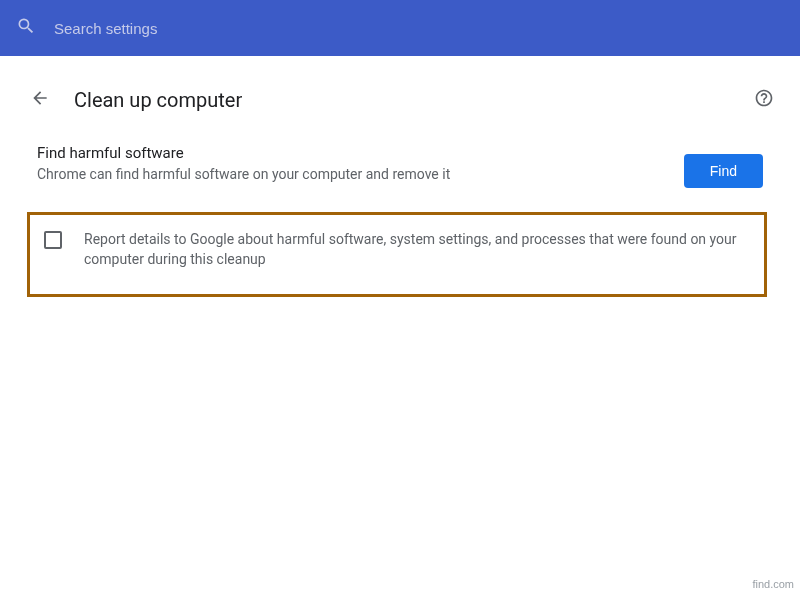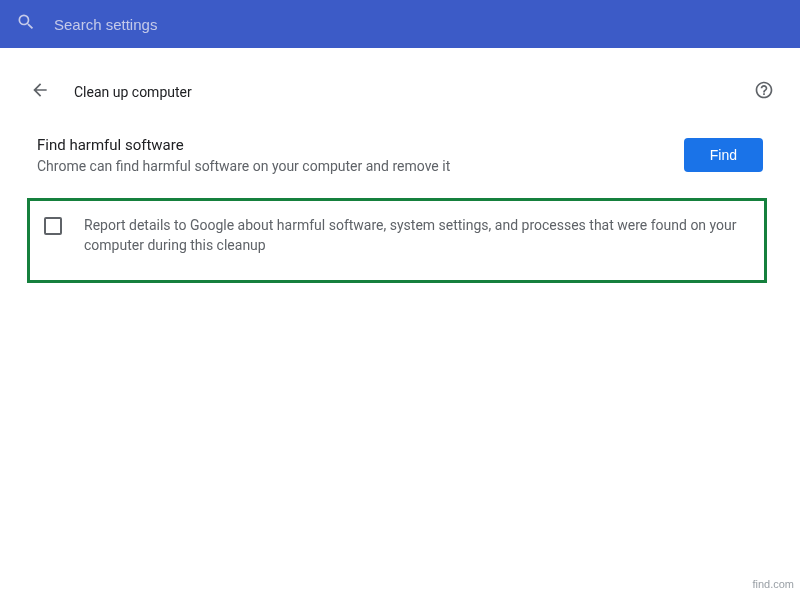--- a/index.html
+++ b/index.html
@@ -7,21 +7,21 @@
       width: 800px;
       height: 594px;
       font-family: Roboto, Arial, sans-serif;
       background: #fff;
       overflow: hidden;
       position: relative;
     }
     .search-bar {
       background: #3f51b5;
       background: #3c5bc7;
-      height: 48px;
+      height: 56px;
       display: flex;
       align-items: center;
       padding: 0 16px;
       gap: 18px;
     }
     .search-bar svg { fill: #c5cae9; width: 20px; height: 20px; flex-shrink: 0; }
     .search-input {
       background: transparent;
       border: none;
       outline: none;
@@ -41,21 +41,21 @@
       width: 32px;
       height: 32px;
       display: flex;
       align-items: center;
       justify-content: center;
       cursor: pointer;
       border-radius: 50%;
     }
     .back-btn svg { width: 20px; height: 20px; fill: #5f6368; }
     .page-title {
-      font-size: 14px;
+      font-size: 20px;
       color: #202124;
       margin-left: 18px;
       flex: 1;
     }
     .help-btn {
       width: 24px;
       height: 24px;
       display: flex;
       align-items: center;
       justify-content: center;
@@ -74,29 +74,29 @@
     .sec-desc { font-size: 14px; color: #5f6368; }
     .find-btn {
       background: #1a73e8;
       color: #fff;
       border: none;
       border-radius: 4px;
       padding: 9px 26px;
       font-size: 14px;
       font-weight: 500;
       cursor: pointer;
-      margin-top: 2px;
+      margin-top: 10px;
     }
     .report-row {
       display: flex;
       align-items: flex-start;
       gap: 22px;
       margin-top: 24px;
       padding: 14px 10px 24px 0;
-      border: 3px solid #15803d;
+      border: 3px solid #a16207;
       margin-left: -10px;
       margin-right: -4px;
       padding-left: 10px;
     }
     .checkbox {
       width: 18px;
       height: 18px;
       border: 2px solid #5f6368;
       border-radius: 2px;
       flex-shrink: 0;

